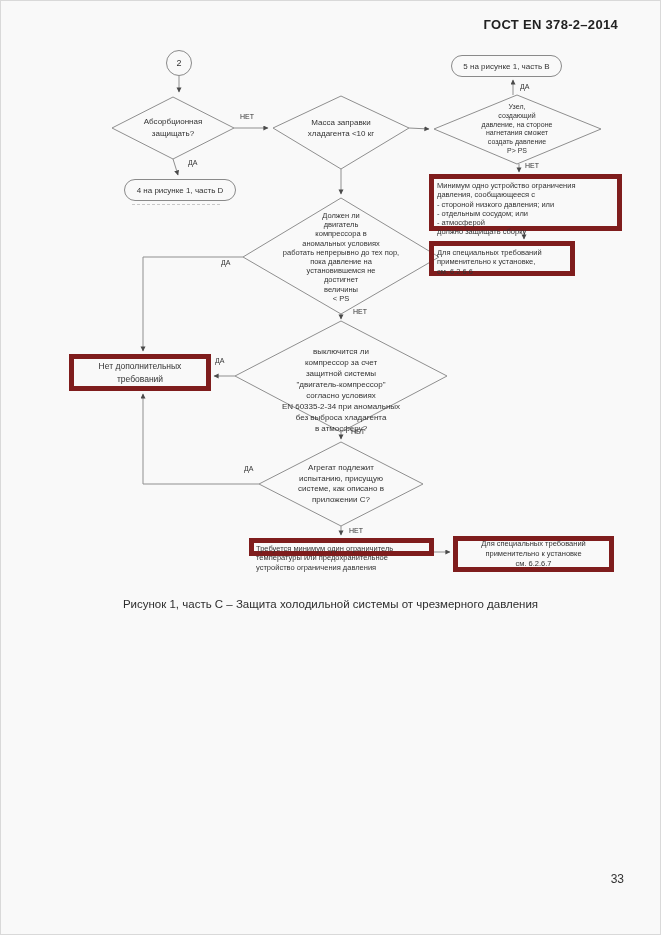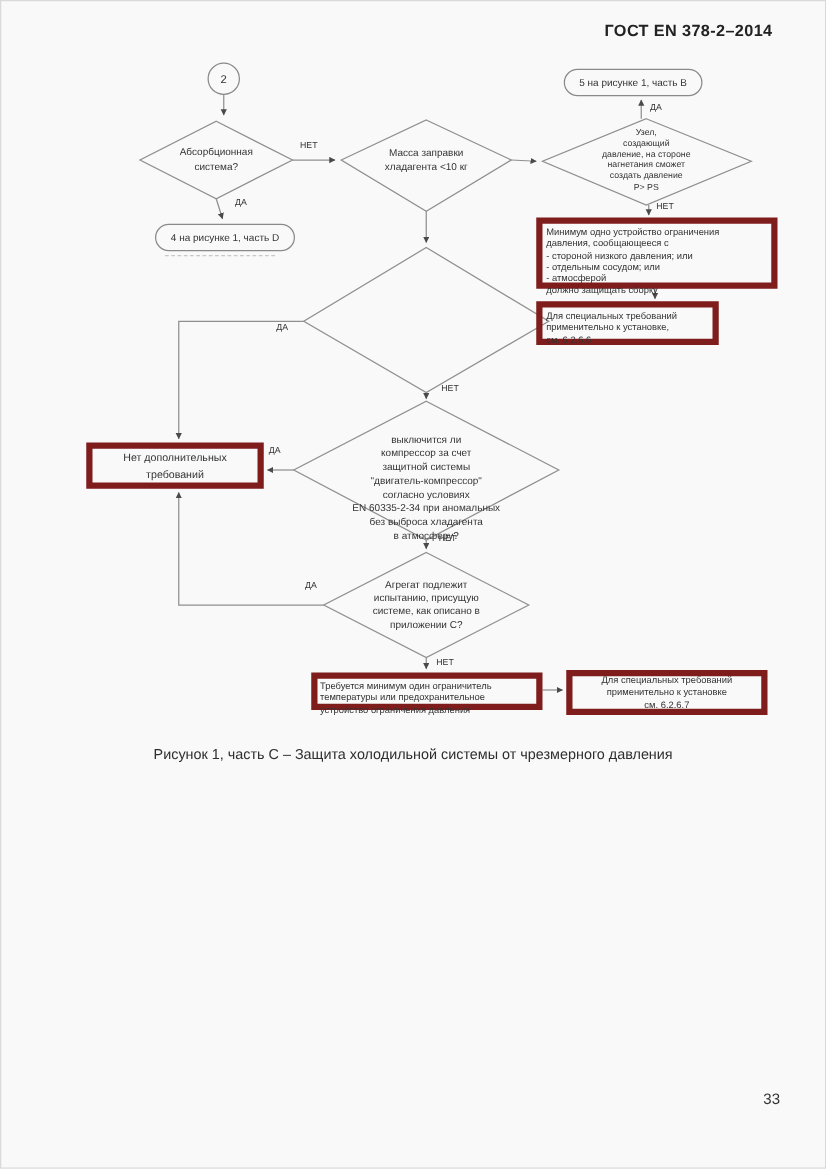--- a/index.html
+++ b/index.html
@@ -82,29 +82,39 @@
       <line x1="433" y1="551" x2="449" y2="551" marker-end="url(#arr)"></line>
     </g>
   </svg>
 
   <div class="circle" style="left:165px;top:49px;width:26px;height:26px;">2</div>
   <div class="terminal" style="left:450px;top:54px;width:111px;height:22px;">5 на рисунке 1, часть B</div>
   <div class="terminal" style="left:123px;top:178px;width:112px;height:22px;">4 на рисунке 1, часть D</div>
   <div class="artifact"></div>
 
   <div class="dtext" style="left:172px;top:127px;width:95px;font-size:8px;line-height:12px;">Абсорбционная
-система?</div>
+защищать?</div>
   <div class="dtext" style="left:340px;top:127px;width:115px;font-size:8px;line-height:11px;">Масса заправки
 хладагента &lt;10 кг</div>
   <div class="dtext" style="left:516px;top:128px;width:118px;font-size:7px;line-height:8.8px;">Узел,
 создающий
 давление, на стороне
 нагнетания сможет
 создать давление
 P&gt; PS</div>
+  <div class="dtext" style="left:340px;top:256px;width:165px;font-size:7.5px;line-height:9.2px;">Должен ли
+двигатель
+компрессора в
+аномальных условиях
+работать непрерывно до тех пор,
+пока давление на
+установившемся не
+достигнет
+величины
+&lt; PS</div>
   <div class="dtext" style="left:340px;top:389px;width:175px;font-size:8px;line-height:11px;">выключится ли
 компрессор за счет
 защитной системы
 "двигатель-компрессор"
 согласно условиях
 EN 60335-2-34 при аномальных
 без выброса хладагента
 в атмосферу?</div>
   <div class="dtext" style="left:340px;top:483px;width:125px;font-size:8px;line-height:10.5px;">Агрегат подлежит
 испытанию, присущую
@@ -115,21 +125,21 @@
 давления, сообщающееся с
 - стороной низкого давления; или
 - отдельным сосудом; или
 - атмосферой
 должно защищать сборку</div>
   <div class="fbox" style="left:428px;top:240px;width:146px;height:35px;">Для специальных требований
 применительно к установке,
 см. 6.2.6.6</div>
   <div class="fbox center" style="left:68px;top:353px;width:142px;height:37px;font-size:8.5px;line-height:13px;">Нет дополнительных
 требований</div>
-  <div class="fbox" style="left:248px;top:537px;width:185px;height:30px;padding:1px 2px;">Требуется минимум один ограничитель
+  <div class="fbox" style="left:248px;top:537px;width:185px;height:18px;padding:1px 2px;">Требуется минимум один ограничитель
 температуры или предохранительное
 устройство ограничения давления</div>
   <div class="fbox center" style="left:452px;top:535px;width:161px;height:36px;line-height:10px;">Для специальных требований
 применительно к установке
 см. 6.2.6.7</div>
 
   <div class="lbl" style="left:239px;top:112px;">НЕТ</div>
   <div class="lbl" style="left:187px;top:158px;">ДА</div>
   <div class="lbl" style="left:519px;top:82px;">ДА</div>
   <div class="lbl" style="left:524px;top:161px;">НЕТ</div>

